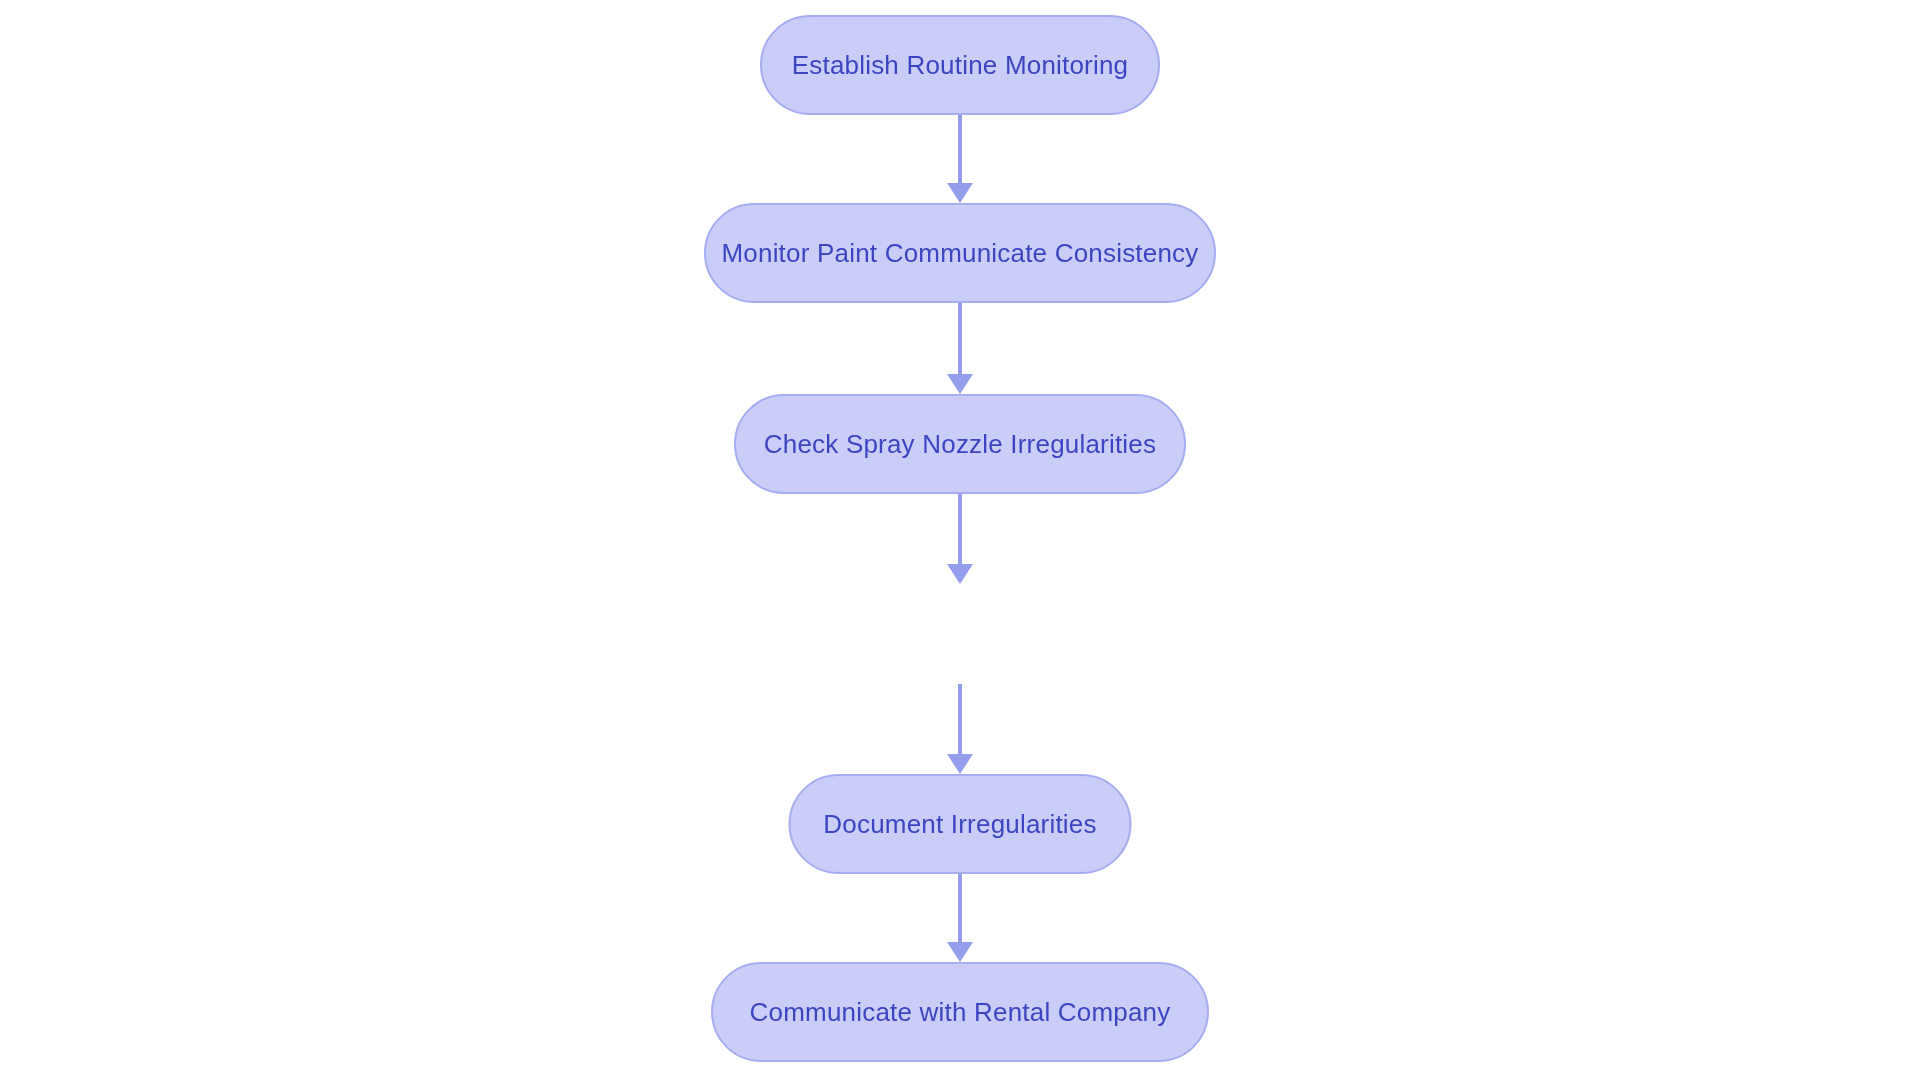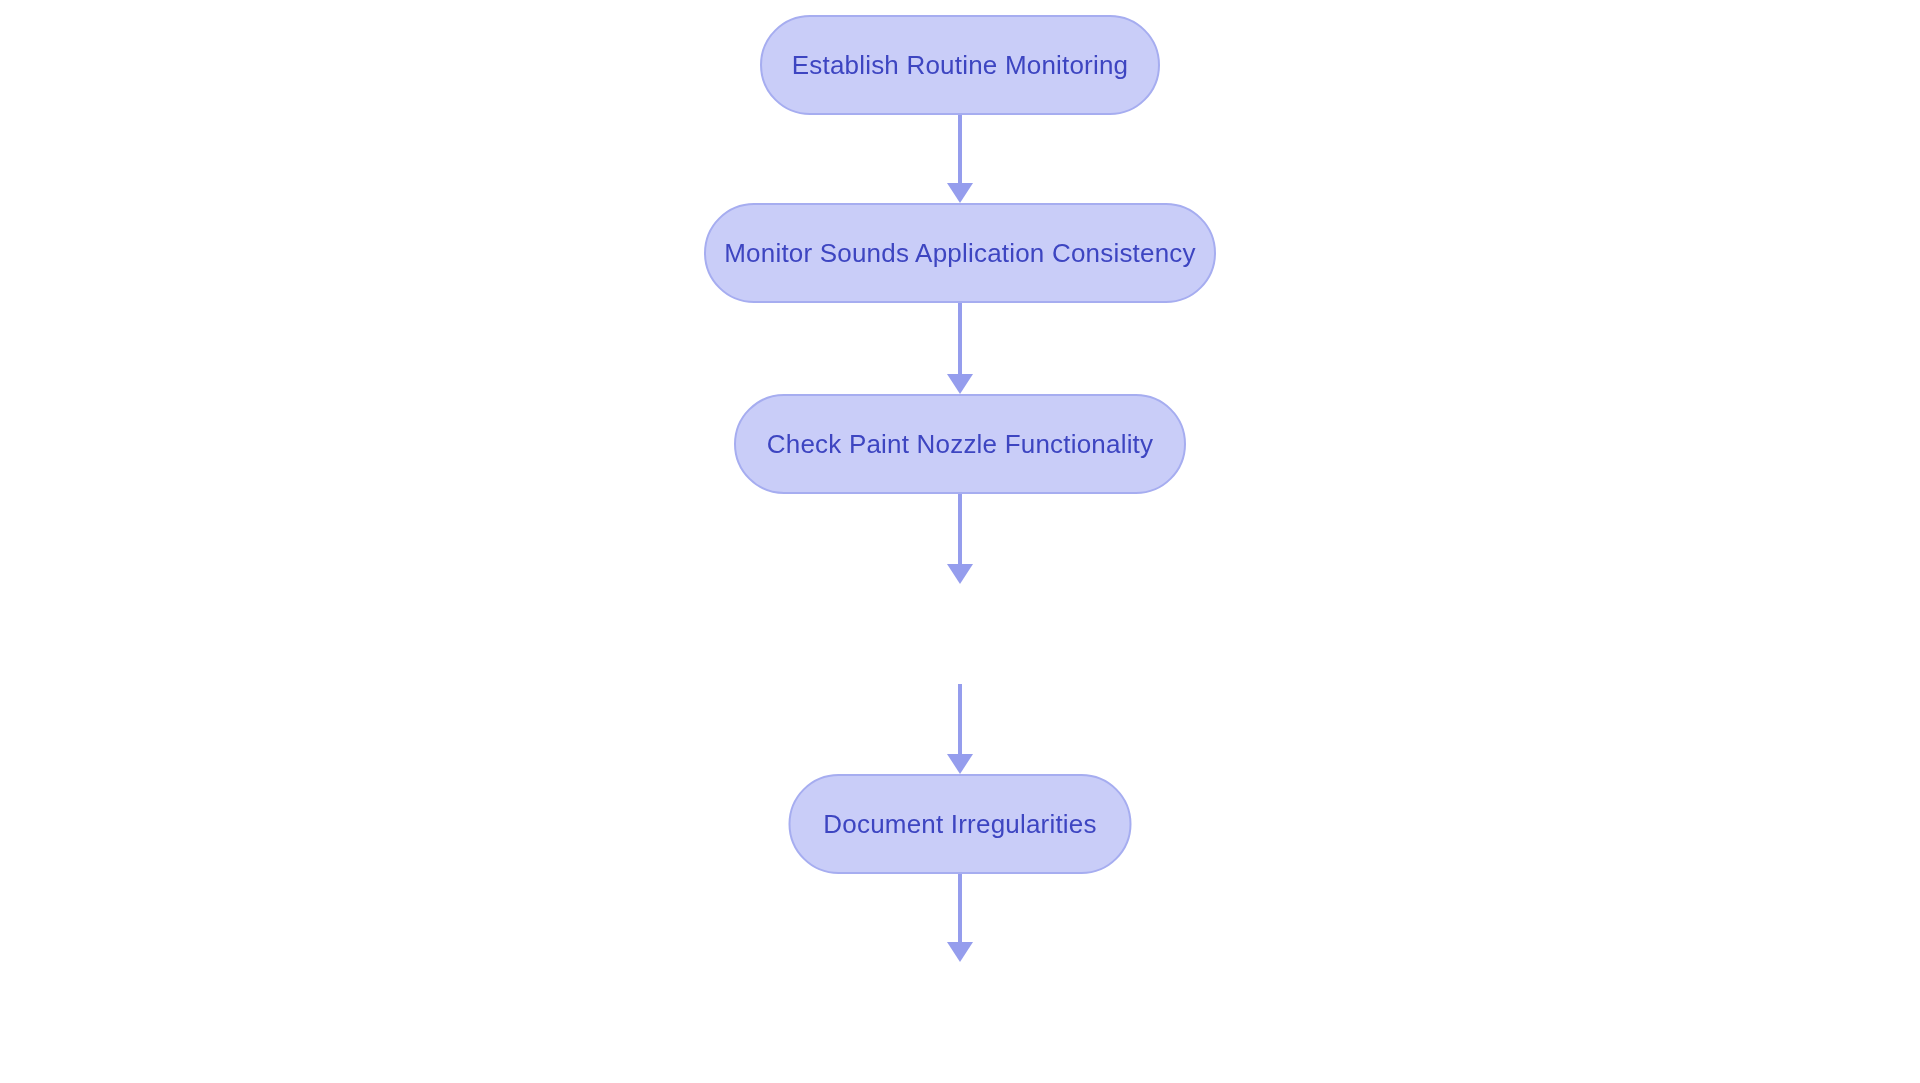--- a/index.html
+++ b/index.html
@@ -81,38 +81,41 @@
 <div class="canvas">
 
   <div class="node node-1">
     <span>Establish Routine Monitoring</span>
   </div>
 
   <div class="arrow-stem stem-1"></div>
   <div class="arrow-head head-1"></div>
 
   <div class="node node-2">
-    <span>Monitor Sounds Application Consistency</span>
+    <span>Monitor Paint Communicate Consistency</span>
   </div>
 
   <div class="arrow-stem stem-2"></div>
   <div class="arrow-head head-2"></div>
 
   <div class="node node-3">
-    <span>Check Paint Nozzle Functionality</span>
+    <span>Check Spray Nozzle Irregularities</span>
   </div>
 
   <div class="arrow-stem stem-3"></div>
   <div class="arrow-head head-3"></div>
 
 
   <div class="arrow-stem stem-4"></div>
   <div class="arrow-head head-4"></div>
 
   <div class="node node-5">
     <span>Document Irregularities</span>
   </div>
 
   <div class="arrow-stem stem-5"></div>
   <div class="arrow-head head-5"></div>
 
+  <div class="node node-6">
+    <span>Communicate with Rental Company</span>
+  </div>
 
 </div>
 
 </body></html>

